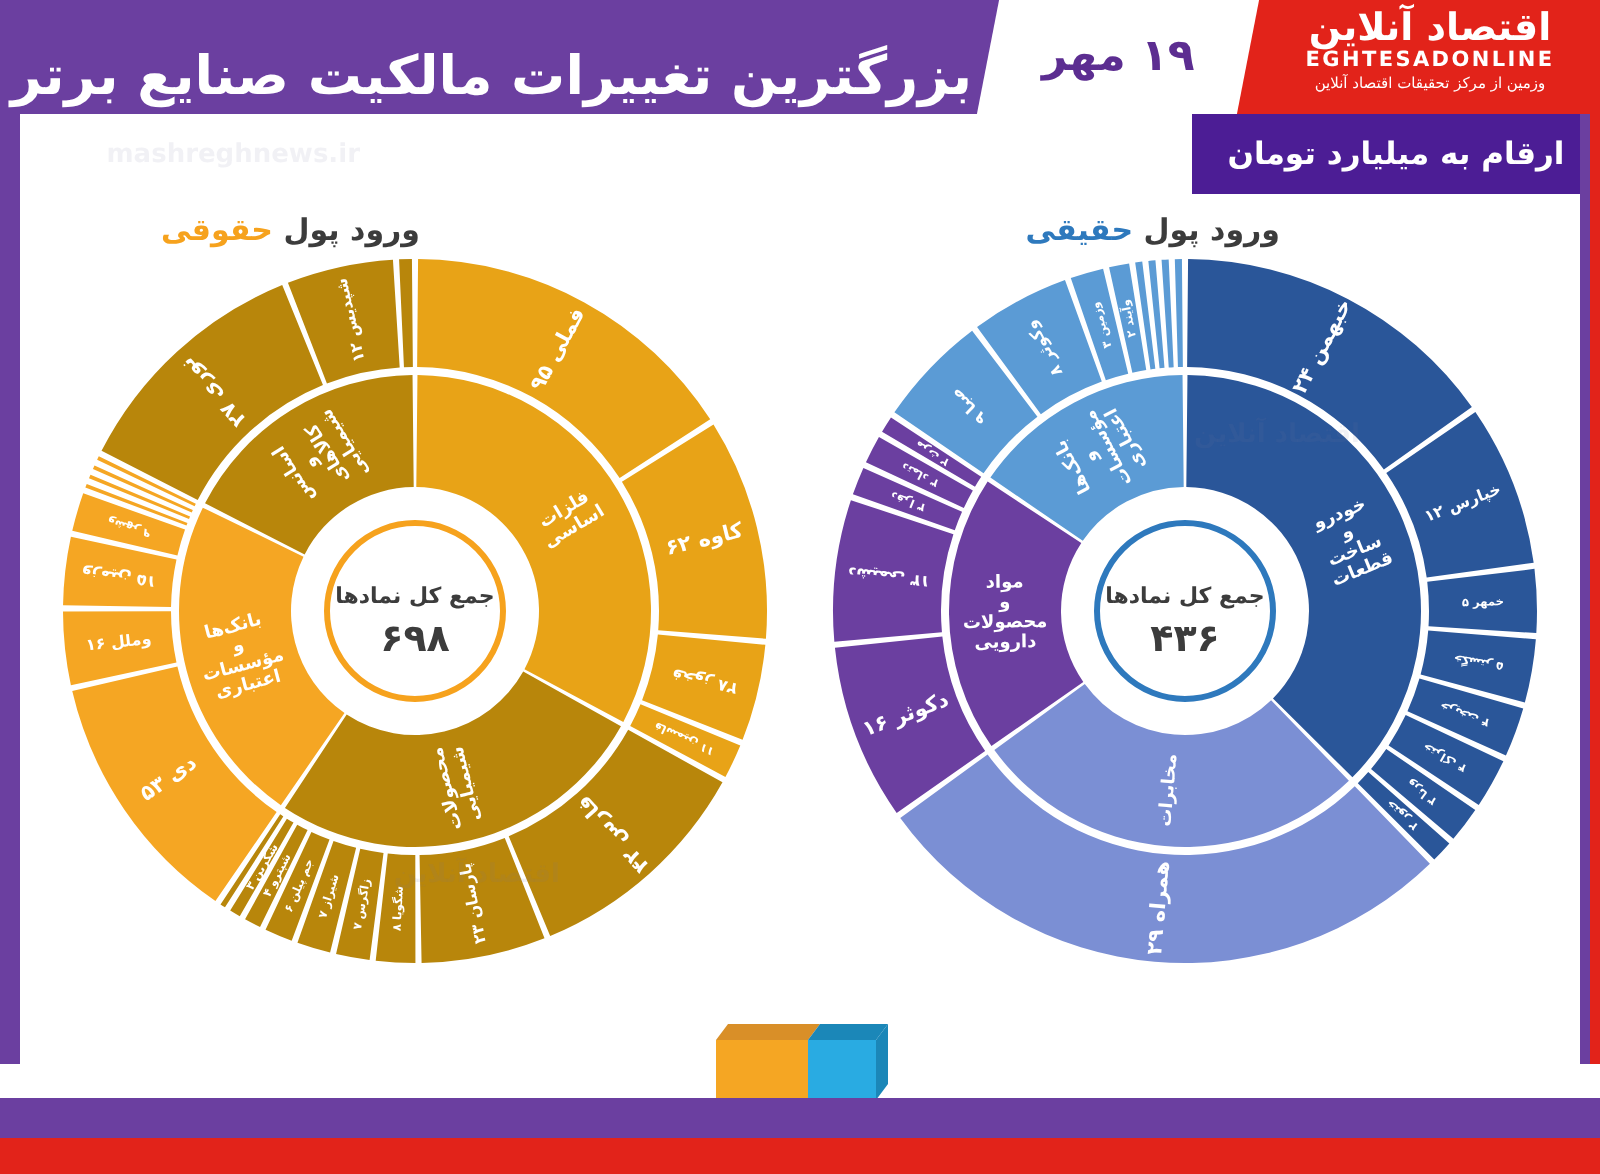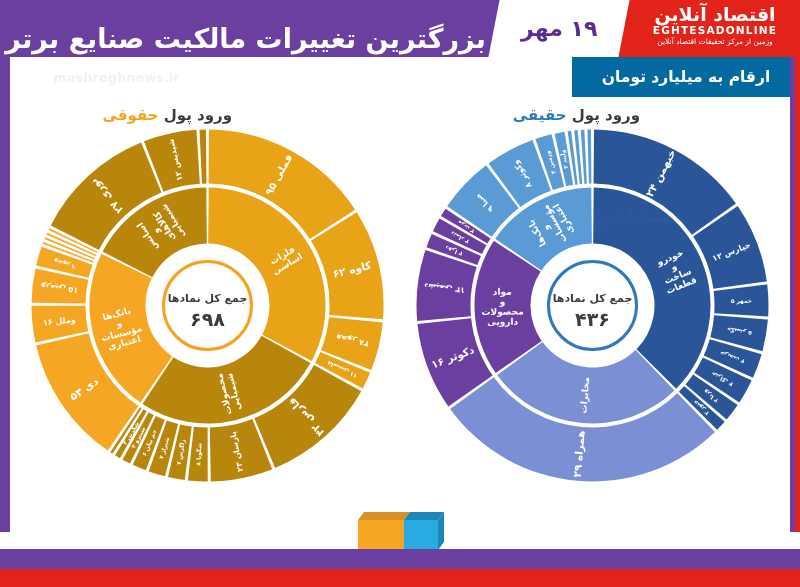--- a/index.html
+++ b/index.html
@@ -35,22 +35,22 @@
     display:flex; align-items:center; justify-content:flex-start;
     padding-right:14px;
   }
   #title-banner .t { font-size:27px; font-weight:bold; letter-spacing:-.5px;margin-top:20px;}
   
   #sub-bar {
     position:absolute; left:0; top:57px; width:800px; height:40px;
     background:#ffffff;
   }
   #unit-tag {
-    position:absolute; right:0; top:57px; width:228px; height:40px;
-    background:#0369a1; color:#fff; font-size:15.5px; font-weight:bold;
+    position:absolute; right:0; top:57px; width:204px; height:40px;
+    background:#4c1d95; color:#fff; font-size:15.5px; font-weight:bold;
     display:flex; align-items:center; justify-content:center;
   }
   
   #rail-left  { position:absolute; left:0;  top:57px; width:10px; height:475px; background:#6b3fa0;}
   #rail-right { position:absolute; right:0; top:57px; width:10px; height:475px; background:#6b3fa0;}
   #rail-red-r { position:absolute; right:0; top:0;   width:5px;  height:532px; background:#e2231a;}
   
   #bottom-purple { position:absolute; left:0; bottom:18px; width:800px; height:20px; background:#6b3fa0;}
   #bottom-red    { position:absolute; left:0; bottom:0;    width:800px; height:18px; background:#e2231a;}
   
@@ -105,21 +105,21 @@
 <div id="unit-tag">ارقام به میلیارد تومان</div>
 
 <div id="rail-left"></div>
 <div id="rail-right"></div>
 <div id="rail-red-r"></div>
 
 <div class="chart-head" id="head-right" style="right:160px; top:106px;">
   <span>ورود پول</span>
   <span class="accent-blue">حقیقی</span>
 </div>
-<div class="chart-head" id="head-left" style="right:568px; top:106px;">
+<div class="chart-head" id="head-left" style="right:590px; top:106px;">
   <span>ورود پول</span>
   <span class="accent-orange">حقوقی</span>
 </div>
 
 <div class="donut-wrap" id="donut-right" style="right:30px; top:128px;">
     <svg width="355" height="355" viewBox="0 0 355 355">
       <path d="M178.73567052571698 59.506470014869564A118 118 0 0 1 261.2107057205953 260.6656043551653L221.48359114132973 221.19718194932418A62 62 0 0 0 178.14925061520722 115.50339949933824Z" fill="#2a5699"></path>
       <text class="slice-label mid" x="260.7727019650398" y="143.3582790790848" transform="rotate(-22.293577981651367,260.7727019650398,143.3582790790848)"><tspan x="260.7727019650398" dy="-15">خودرو</tspan><tspan x="260.7727019650398" dy="10">و</tspan><tspan x="260.7727019650398" dy="10">ساخت</tspan><tspan x="260.7727019650398" dy="10">قطعات</tspan></text>
       <path d="M179.0358702477138 1.5067015407058477A176 176 0 0 1 320.9325751709123 75.50442960676868L276.92485324347325 106.79852506832829A122 122 0 0 0 178.56463733080162 55.504645386171106Z" fill="#2a5699"></path>
       <text class="slice-label big" x="246.3964736552373" y="45.385368267276334" transform="rotate(-62.45840460270564,246.3964736552373,45.385368267276334)">خبهمن ۲۴</text>

